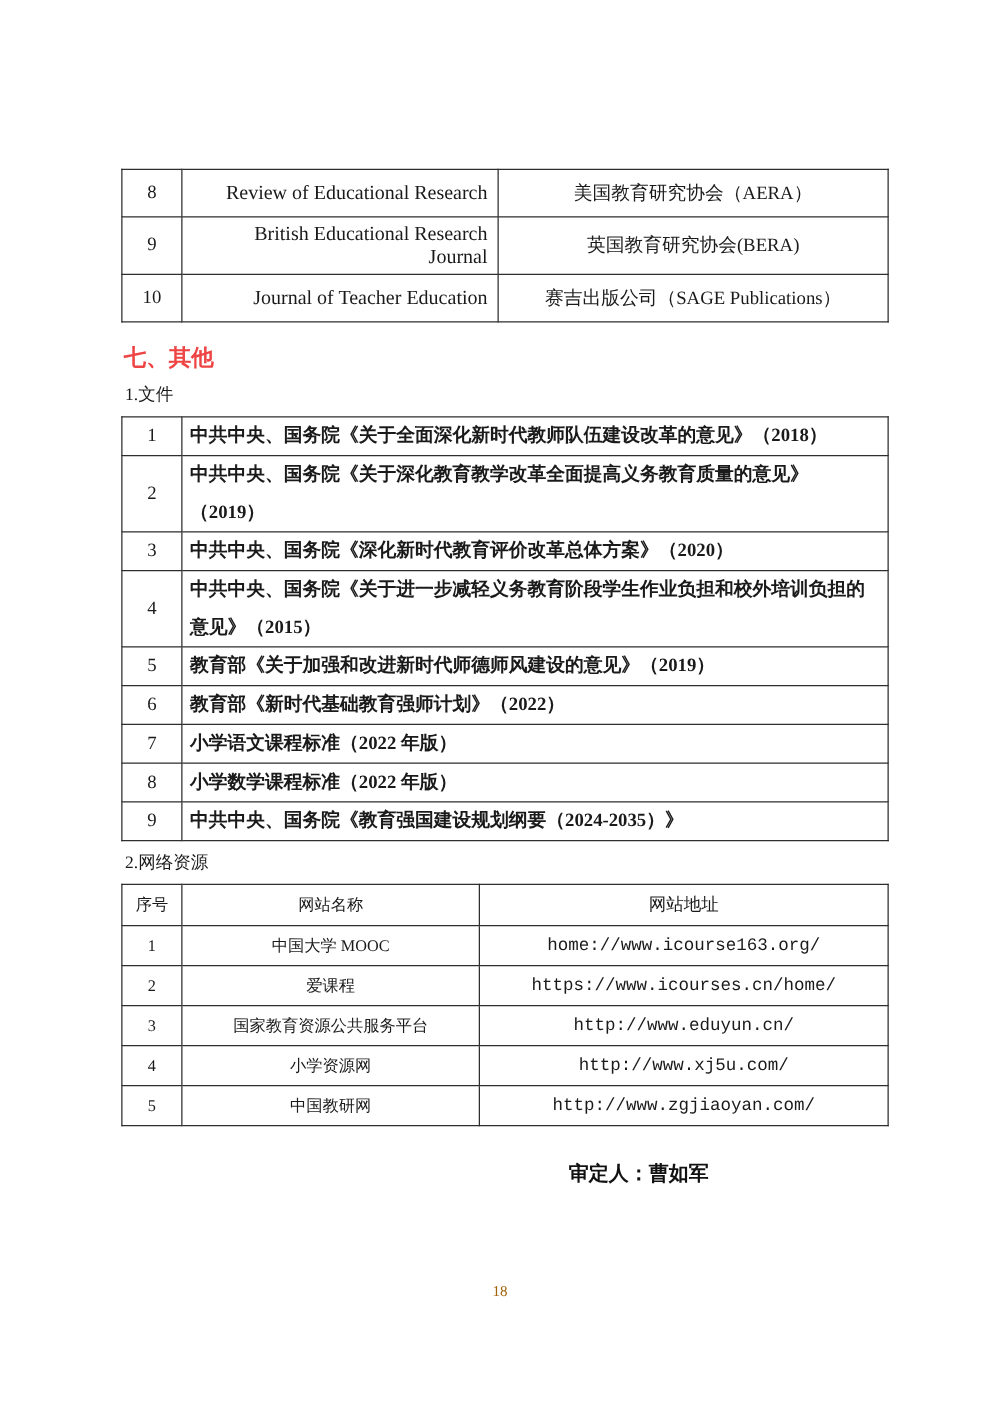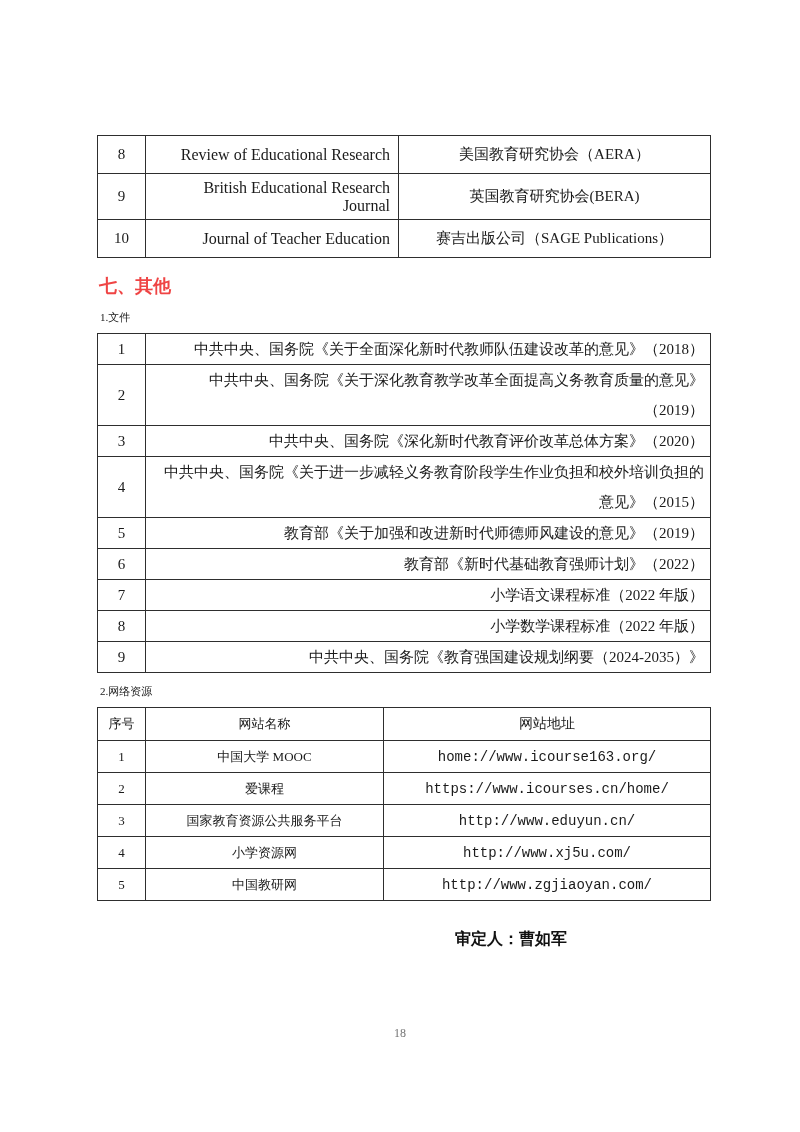--- a/index.html
+++ b/index.html
@@ -40,28 +40,28 @@
   .section-title {
     margin: 17px 0 0 2px;
     font-family: "Liberation Sans", "DejaVu Sans", sans-serif;
     font-weight: bold;
     font-size: 18px;
     line-height: 22px;
     color: #ef4444;
   }
   .sub-label {
     margin: 10px 0 6px 3px;
-    font-size: 11px;
+    font-size: 14px;
     line-height: 20px;
   }
   .sub-label.second { margin-top: 8px; }
   
   .docs td { font-size: 15px; line-height: 30px; }
   .docs .c-num  { width: 48px; text-align: center; }
-  .docs .c-text { width: 565px; text-align: right; padding: 0 6px; }
+  .docs .c-text { width: 565px; text-align: left; padding: 0 6px; font-weight: bold; }
   
   .sites td, .sites th { font-size: 13px; height: 32px; }
   .sites th { font-weight: bold; height: 33px; text-align: center; }
   .sites .c-num  { width: 48px;  text-align: center; }
   .sites .c-name { width: 238px; text-align: center; padding: 0 4px; }
   .sites .c-url  { width: 327px; text-align: center; padding: 0 4px;
                    font-family: "Liberation Mono", "DejaVu Sans Mono", monospace;
                    font-size: 14px; }
   
   .signatures {
@@ -74,21 +74,21 @@
   }
   .signatures .sig-line + .sig-line { margin-top: 16px; }
   
   .pagenum {
     position: absolute;
     left: 0;
     top: 1026px;
     width: 100%;
     text-align: center;
     font-size: 12px;
-    color: #737373;
+    color: #a16207;
   }
 </style>
 </head>
 <body>
 
 <div class="page">
   <div class="content">
 
     <table class="tbl journals">
       <tbody>

